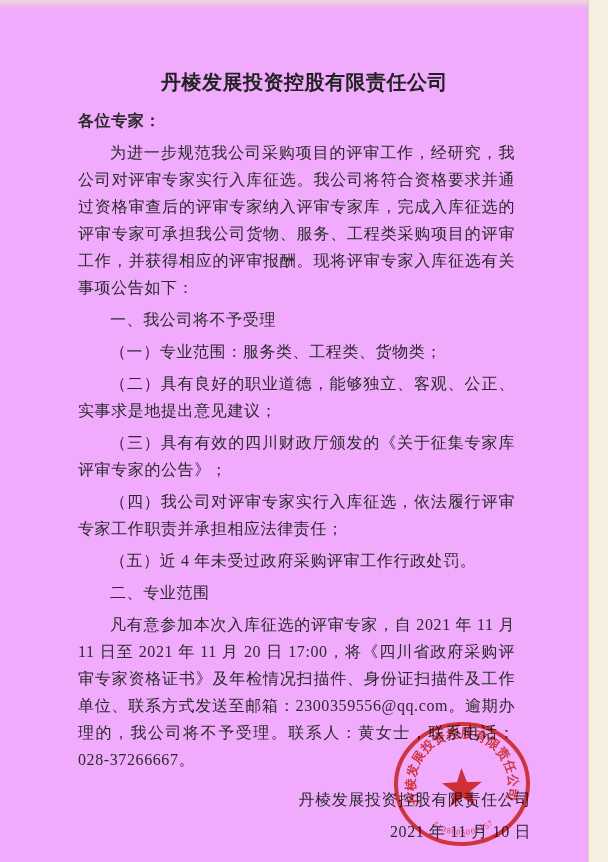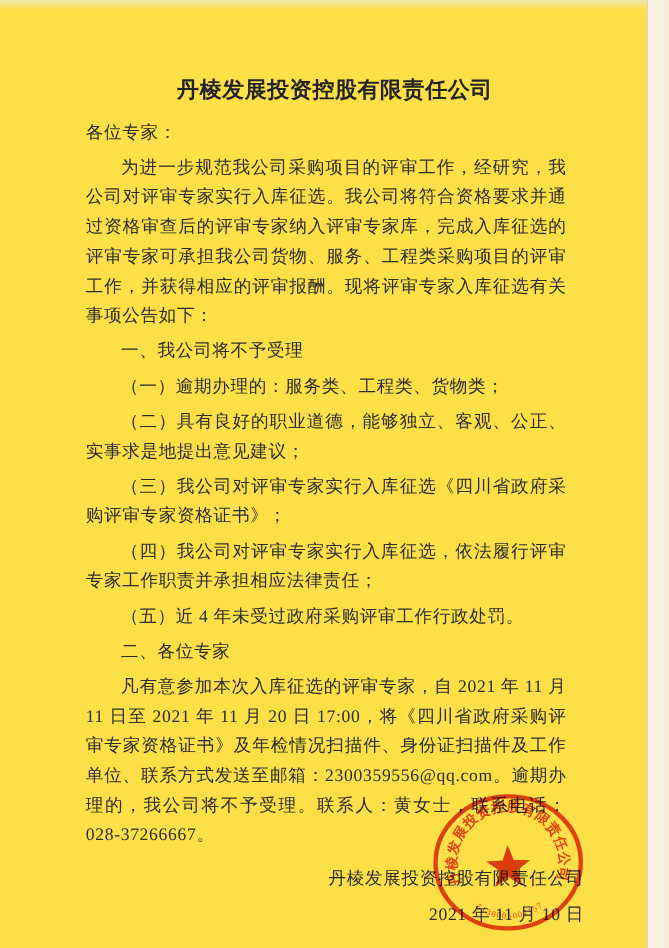--- a/index.html
+++ b/index.html
@@ -3,21 +3,21 @@
 <meta charset="utf-8">
 <style>
   html, body { margin: 0; padding: 0; }
   body {
     width: 608px; height: 862px;
     background: #ffffff;
     font-family: "Liberation Serif", "DejaVu Serif", serif;
     position: relative;
     overflow: hidden;
   }
-  .page { position: absolute; inset: 0; background: #fde047; }
+  .page { position: absolute; inset: 0; background: #f0abfc; }
 
   
   .edge-right {
     position: absolute; top: 0; right: 0; bottom: 0; width: 19px;
     background: #f6efdf; border-left: 1px solid #d9d1bb;
   }
   .edge-top {
     position: absolute; top: 0; left: 0; right: 19px; height: 9px;
     background: linear-gradient(#eee4cb, rgba(255,255,255,0));
     opacity: .75;
@@ -26,21 +26,21 @@
   .content {
     position: absolute; left: 78px; top: 66px; width: 453px;
     color: #2b2b2b;
   }
   .title {
     text-align: center; font-weight: bold;
     font-size: 20px; line-height: 33px; color: #222;
     letter-spacing: 0.5px;
   }
   .doc { font-size: 16px; line-height: 27px; letter-spacing: 0.6px; }
-  .salutation { margin-top: 8px; }
+  .salutation { margin-top: 8px; font-weight: bold; }
   .doc p {
     margin: 5px 16px 0 0;
     text-indent: 2em;
     text-align: justify;
   }
   .signature {
     margin-top: 11px; text-align: right;
     font-size: 16px; line-height: 32px; letter-spacing: 0.6px;
   }
 
@@ -66,26 +66,26 @@
   <div class="edge-top"></div>
   <div class="edge-right"></div>
 
   <div class="content">
     <div class="title">丹棱发展投资控股有限责任公司</div>
 
     <div class="doc">
       <div class="salutation">各位专家：</div>
       <p>为进一步规范我公司采购项目的评审工作，经研究，我公司对评审专家实行入库征选。我公司将符合资格要求并通过资格审查后的评审专家纳入评审专家库，完成入库征选的评审专家可承担我公司货物、服务、工程类采购项目的评审工作，并获得相应的评审报酬。现将评审专家入库征选有关事项公告如下：</p>
       <p>一、我公司将不予受理</p>
-      <p>（一）逾期办理的：服务类、工程类、货物类；</p>
+      <p>（一）专业范围：服务类、工程类、货物类；</p>
       <p>（二）具有良好的职业道德，能够独立、客观、公正、实事求是地提出意见建议；</p>
-      <p>（三）我公司对评审专家实行入库征选《四川省政府采购评审专家资格证书》；</p>
+      <p>（三）具有有效的四川财政厅颁发的《关于征集专家库评审专家的公告》；</p>
       <p>（四）我公司对评审专家实行入库征选，依法履行评审专家工作职责并承担相应法律责任；</p>
       <p>（五）近 4 年未受过政府采购评审工作行政处罚。</p>
-      <p>二、各位专家</p>
+      <p>二、专业范围</p>
       <p>凡有意参加本次入库征选的评审专家，自 2021 年 11 月 11 日至 2021 年 11 月 20 日 17:00，将《四川省政府采购评审专家资格证书》及年检情况扫描件、身份证扫描件及工作单位、联系方式发送至邮箱：2300359556@qq.com。逾期办理的，我公司将不予受理。联系人：黄女士，联系电话：028-37266667。</p>
     </div>
 
     <div class="signature">
       <div>丹棱发展投资控股有限责任公司</div>
       <div>2021 年 11 月 10 日</div>
     </div>
   </div>
 
   <svg class="seal" viewBox="-75 -75 150 150" xmlns="http://www.w3.org/2000/svg">

